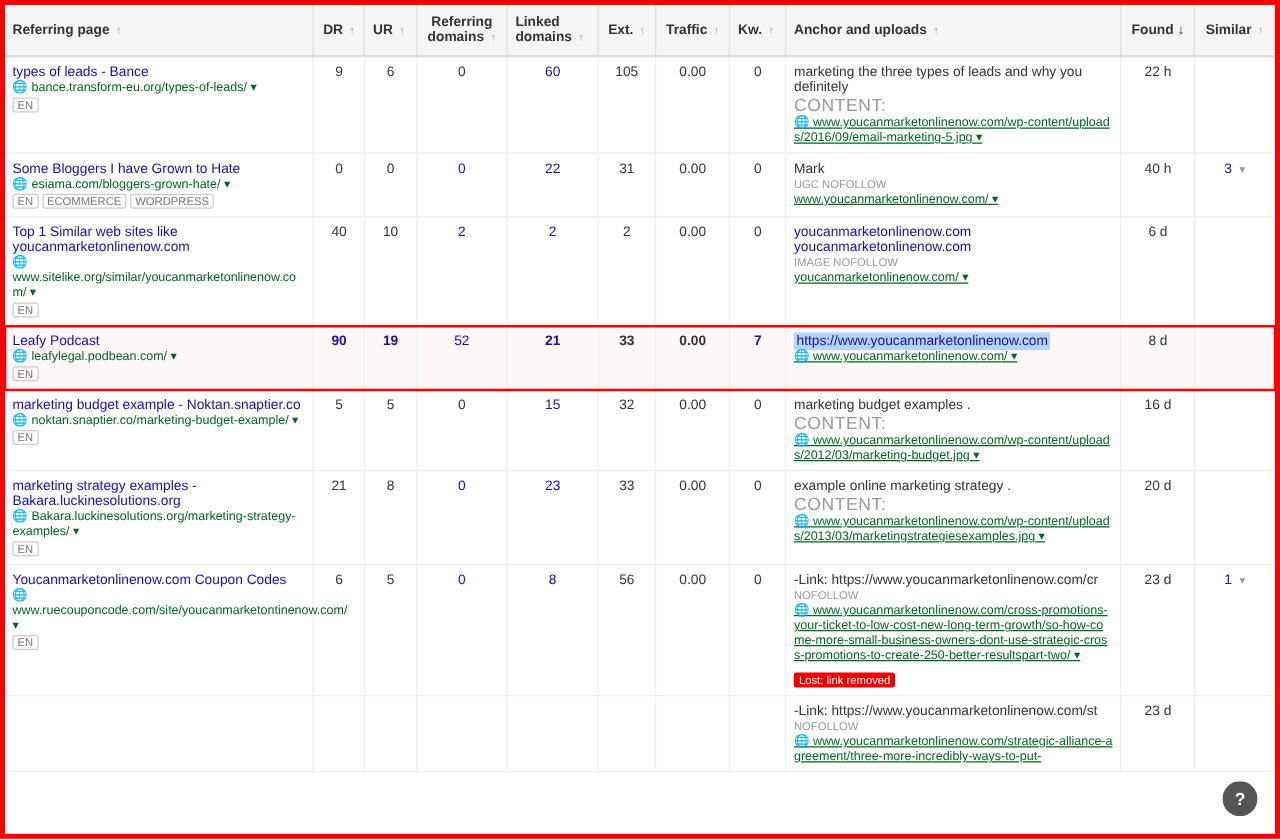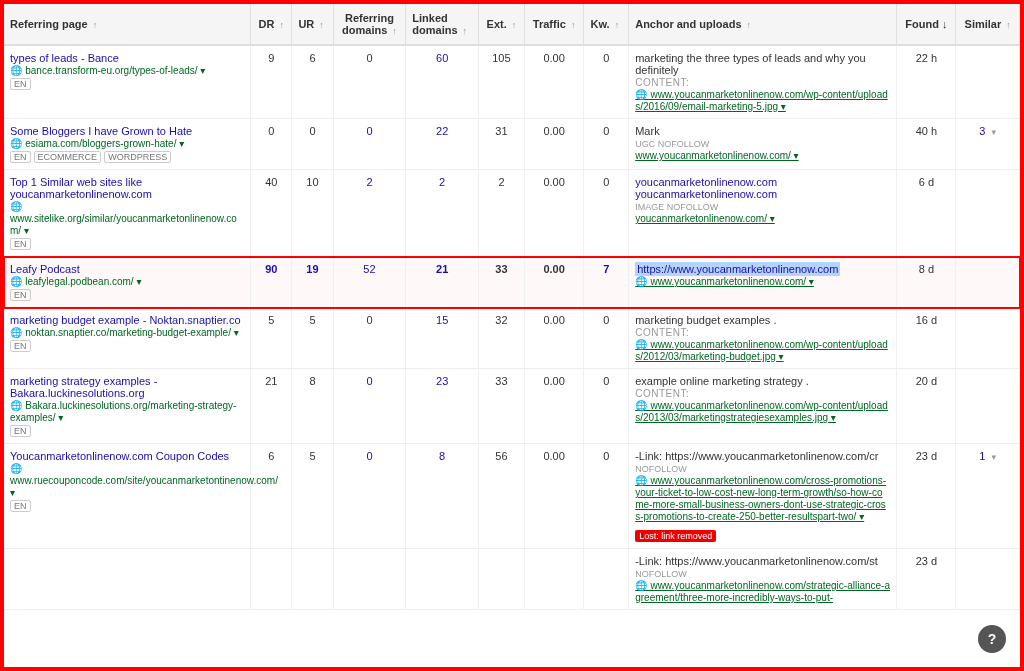--- a/index.html
+++ b/index.html
@@ -73,21 +73,21 @@
       font-size: 11px;
       color: #333;
       max-width: 250px;
     }
     .anchor-url-green {
       color: #006621;
       font-size: 10px;
       word-break: break-all;
     }
     .content-label {
-      font-size: 10px;
+      font-size: 14px;
       color: #999;
       text-transform: uppercase;
       letter-spacing: 0.5px;
       margin-top: 46px;
     }
     .nofollow-label {
       font-size: 9px;
       color: #999;
       text-transform: uppercase;
     }

